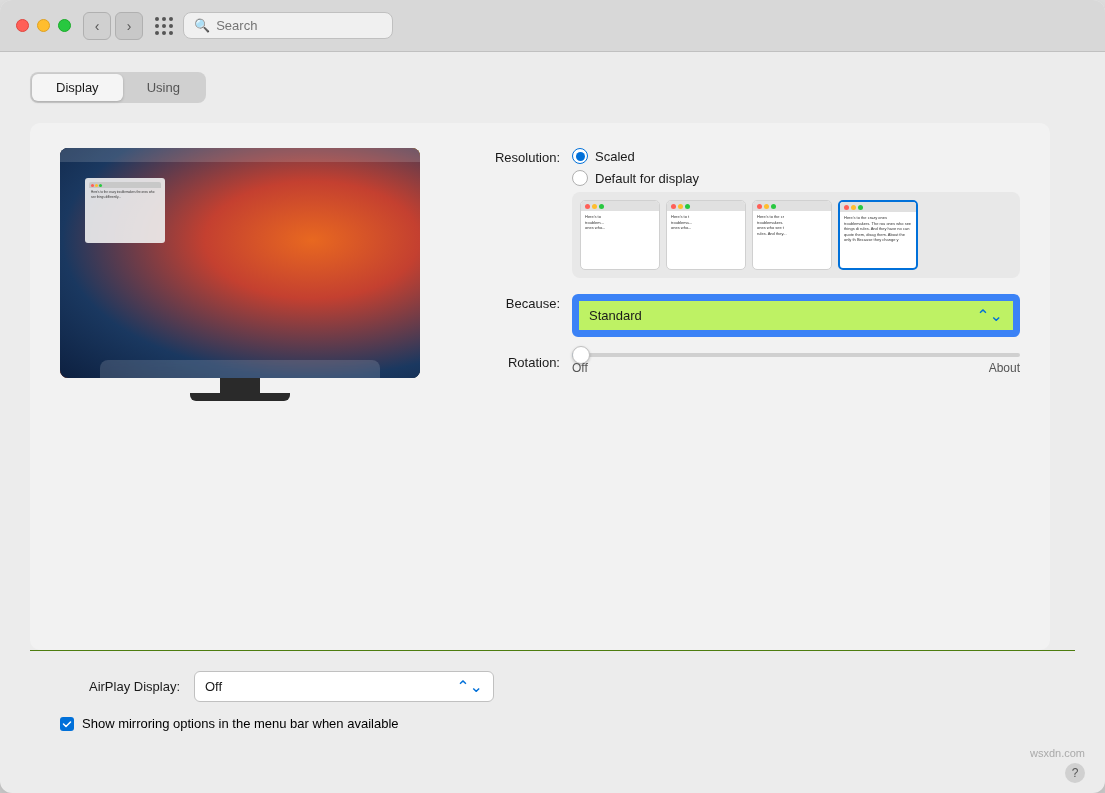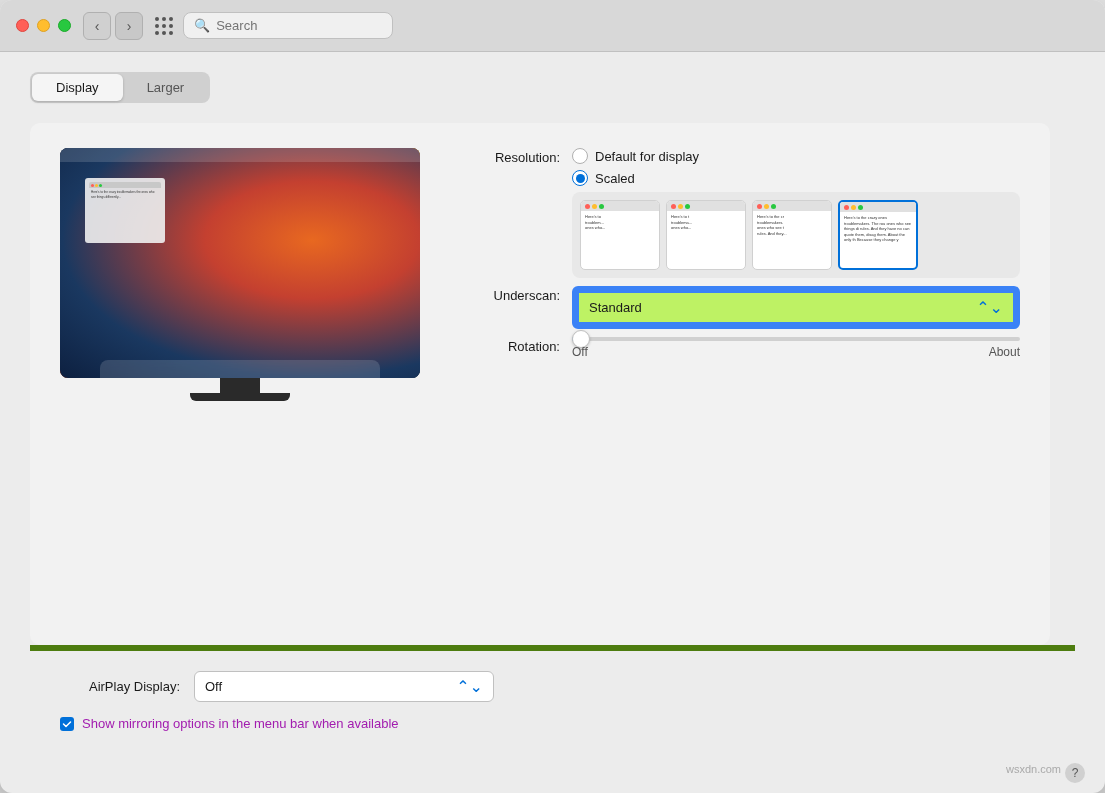--- a/index.html
+++ b/index.html
@@ -244,21 +244,21 @@
       background: #2a2a2a;
       border-radius: 0 0 6px 6px;
       margin: 0 auto;
     }
 
     
     .settings-section {
       flex: 1;
       display: flex;
       flex-direction: column;
-      gap: 8px;
+      gap: 16px;
     }
 
     .setting-row {
       display: flex;
       align-items: flex-start;
       gap: 12px;
     }
 
     .setting-label {
       font-size: 13px;
@@ -430,21 +430,21 @@
     .slider-labels {
       display: flex;
       justify-content: space-between;
       font-size: 12px;
       color: #555;
     }
 
     
     .bottom-section {
       padding: 20px 30px;
-      border-top: 6px solid #4d7c0f;
+      border-top: 1px solid #4d7c0f;
       display: flex;
       flex-direction: column;
       gap: 14px;
       width: 100%;
     }
 
     .airplay-row {
       display: flex;
       align-items: center;
       gap: 14px;
@@ -490,32 +490,33 @@
       flex-shrink: 0;
     }
 
     .mac-checkbox svg {
       width: 10px;
       height: 10px;
     }
 
     .checkbox-label {
       font-size: 13px;
-      color: #a21caf;
+      color: #000000;
     }
 
     .watermark {
       position: absolute;
       bottom: 8px;
       right: 12px;
       font-size: 11px;
       color: #aaa;
       display: flex;
-      align-items: flex-start;
+      align-items: flex-end;
       gap: 4px;
+      flex-direction: column;
     }
 
     .help-btn {
       width: 20px;
       height: 20px;
       border-radius: 50%;
       background: #d0d0d0;
       display: flex;
       align-items: center;
       justify-content: center;
@@ -572,21 +573,21 @@
     <div class="search-box">
       <span class="search-icon-svg">🔍</span>
       <input type="text" placeholder="Search" style="">
     </div>
   </div>
 
   <div class="content">
 
     <div class="tabs-container">
       <div class="tab active">Display</div>
-      <div class="tab">Larger</div>
+      <div class="tab">Using</div>
     </div>
 
     <div class="panel">
 
       <div class="monitor-section">
         <div class="monitor-wrapper">
           <div class="monitor-body">
             <div class="monitor-screen">
               <div class="monitor-menubar"></div>
               <div class="monitor-window-preview">
@@ -606,26 +607,26 @@
           <div class="monitor-stand-base"></div>
         </div>
       </div>
 
       <div class="settings-section">
 
         <div class="setting-row">
           <span class="setting-label">Resolution:</span>
           <div class="setting-control">
             <div class="radio-option">
+              <div class="radio-circle checked"></div>
+              <span class="radio-label">Scaled</span>
+            </div>
+            <div class="radio-option">
               <div class="radio-circle"></div>
               <span class="radio-label">Default for display</span>
-            </div>
-            <div class="radio-option">
-              <div class="radio-circle checked"></div>
-              <span class="radio-label">Scaled</span>
             </div>
 
             <div class="resolution-thumbnails">
               <div class="res-thumb">
                 <div class="res-thumb-bar">
                   <div class="res-thumb-dot dot-red"></div>
                   <div class="res-thumb-dot dot-yellow"></div>
                   <div class="res-thumb-dot dot-green"></div>
                 </div>
                 <div class="res-thumb-content">
@@ -661,21 +662,21 @@
                 <div class="res-thumb-content">
                   Here's to the crazy ones troublemakers. The rou ones who see things di rules. And they have no can quote them, disag them. About the only th Because they change y
                 </div>
               </div>
             </div>
 
           </div>
         </div>
 
         <div class="setting-row">
-          <span class="setting-label">Underscan:</span>
+          <span class="setting-label">Because:</span>
           <div class="setting-control">
             <div class="mac-dropdown">
               <span>Standard</span>
               <span class="dropdown-chevron">⌃⌄</span>
             </div>
           </div>
         </div>
 
         <div class="setting-row">
           <span class="setting-label">Rotation:</span>

